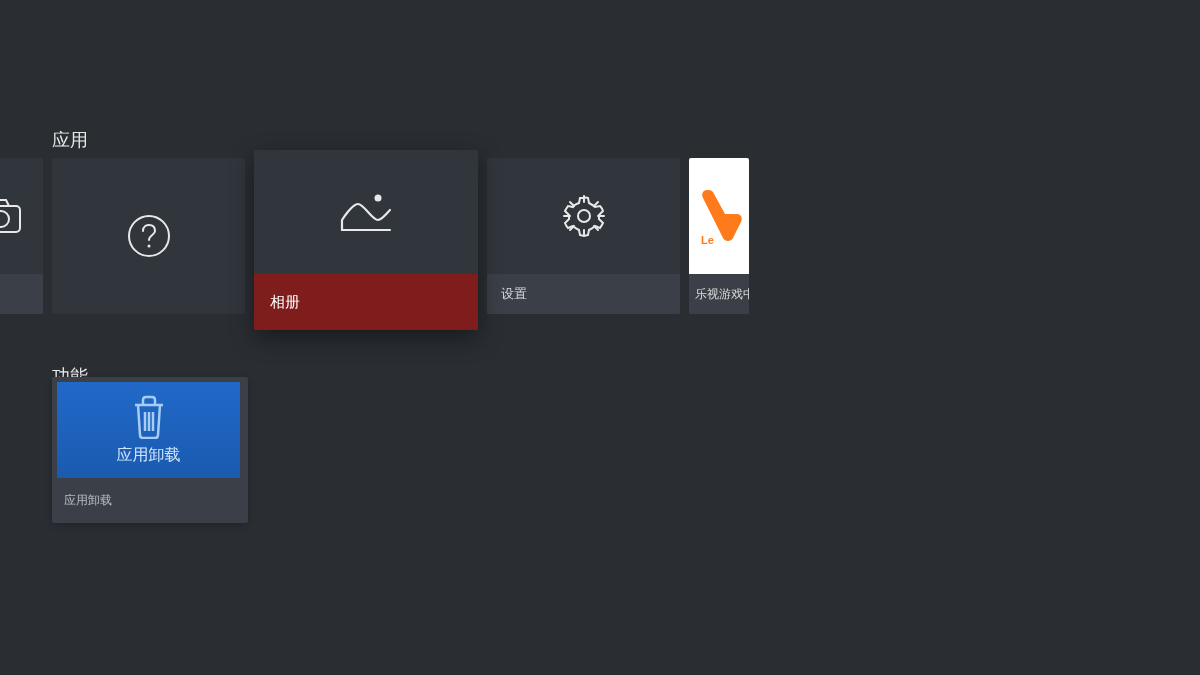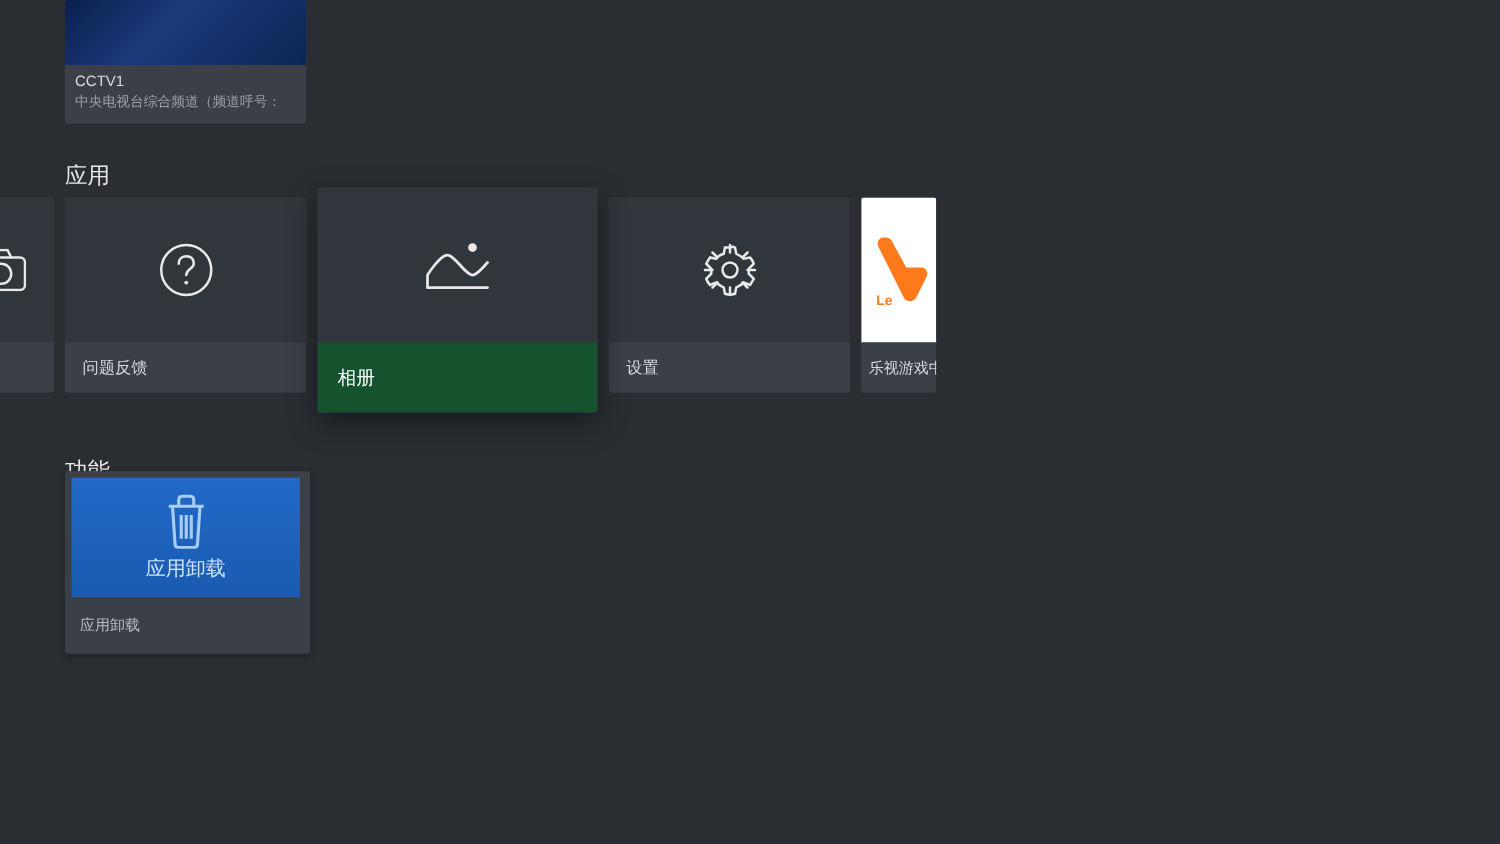--- a/index.html
+++ b/index.html
@@ -104,21 +104,21 @@
     width: 224px;
     height: 180px;
     margin-top: -8px;
     box-shadow: 0 8px 24px rgba(0,0,0,0.45);
     z-index: 5;
   }
   .app-card.focused .app-icon-area {
     background: #31363d;
   }
   .app-card.focused .app-label {
-    background: #14532d;
+    background: #7f1d1d;
     height: 56px;
     font-size: 15px;
     color: #fff;
     padding: 0 16px;
   }
 
   
   .app-card.le .app-icon-area {
     background: #fff;
   }
@@ -156,27 +156,20 @@
     font-size: 12px;
     color: #b8bcc2;
   }
 
   svg { display: block; }
 </style>
 </head>
 <body>
 
 <div class="channel-row">
-  <div class="channel-card">
-    <div class="channel-thumb"></div>
-    <div class="channel-info">
-      <div class="channel-title">CCTV1</div>
-      <div class="channel-desc">中央电视台综合频道（频道呼号：</div>
-    </div>
-  </div>
 </div>
 
 <div class="section-title st-app">应用</div>
 
 <div class="app-row">
 
   <div class="app-card partial-left">
     <div class="app-icon-area" style="justify-content:flex-end;padding-right:22px;">
       <svg width="40" height="34" viewBox="0 0 40 34" fill="none" stroke="#e8e8e8" stroke-width="2">
         <rect x="1" y="7" width="38" height="26" rx="4"></rect>
@@ -188,21 +181,20 @@
   </div>
 
   <div class="app-card">
     <div class="app-icon-area">
       <svg width="44" height="44" viewBox="0 0 44 44" fill="none" stroke="#e8e8e8" stroke-width="2">
         <circle cx="22" cy="22" r="20"></circle>
         <path d="M16 17 C16 12 20 11 22 11 C26 11 28 13 28 17 C28 21 22 21 22 26" stroke-linecap="round"></path>
         <circle cx="22" cy="32" r="1.5" fill="#e8e8e8" stroke="none"></circle>
       </svg>
     </div>
-    <div class="app-label">问题反馈</div>
   </div>
 
 
   <div class="app-card focused">
     <div class="app-icon-area">
       <svg width="56" height="44" viewBox="0 0 56 44" fill="none" stroke="#e8e8e8" stroke-width="2.2">
         <path d="M4 40 L4 30 C4 30 14 14 20 14 C26 14 34 30 40 30 C44 30 50 22 52 20" stroke-linecap="round" stroke-linejoin="round"></path>
         <path d="M4 40 L52 40" stroke-linecap="round"></path>
         <circle cx="40" cy="8" r="3.5" fill="#e8e8e8" stroke="none"></circle>
       </svg>

